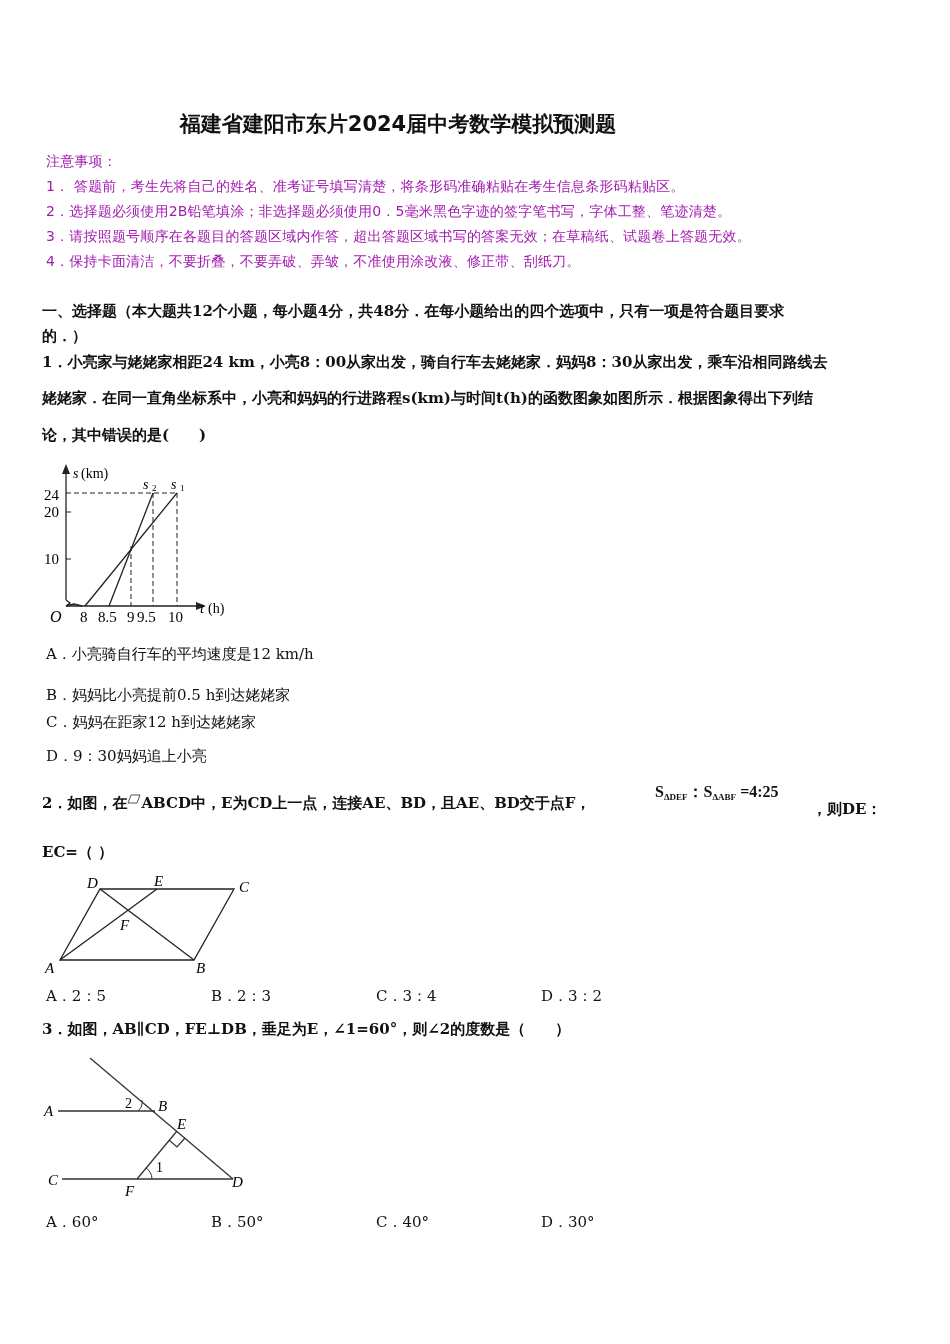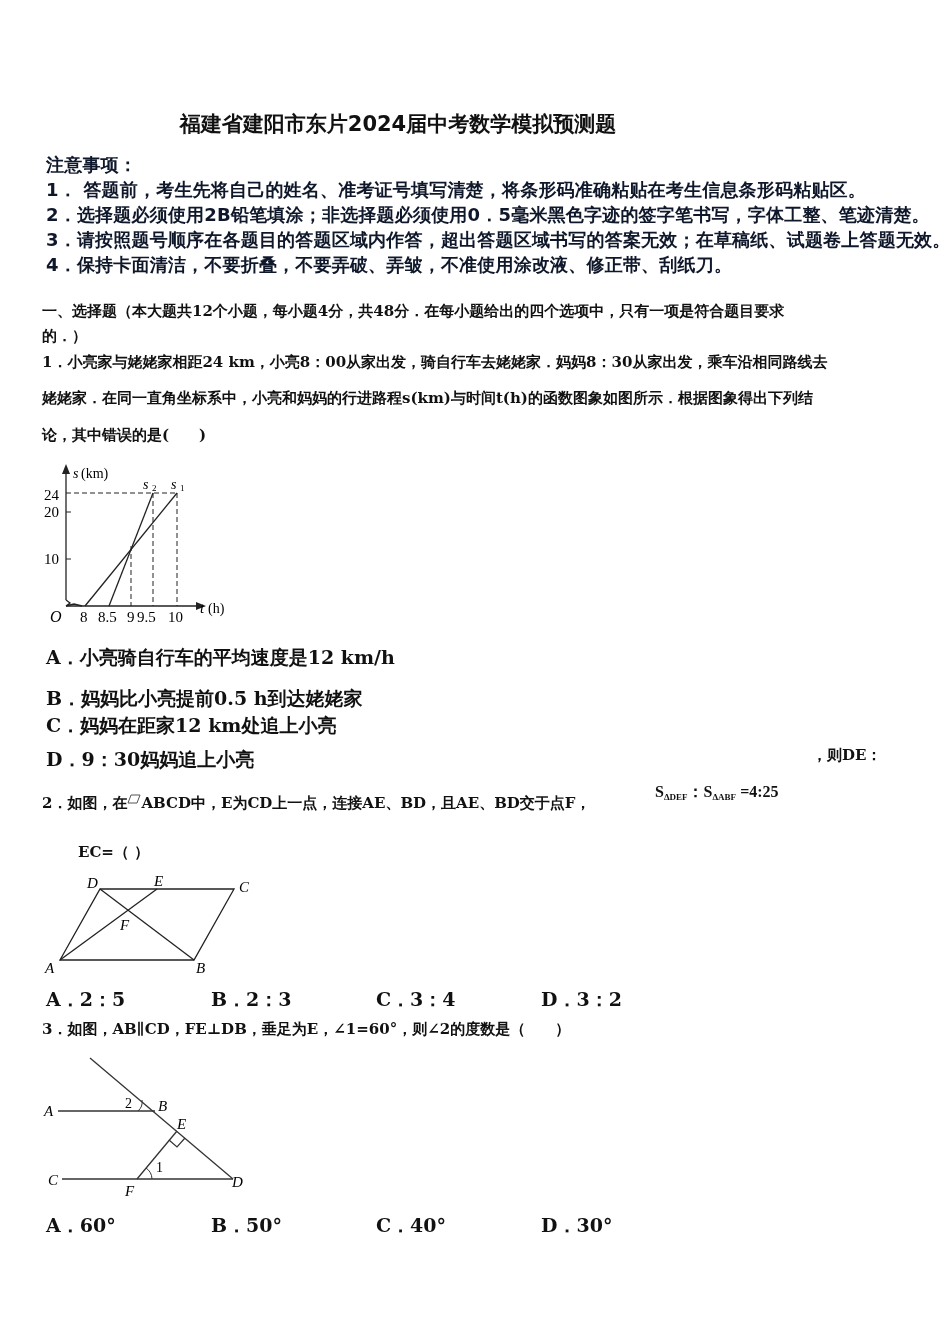--- a/index.html
+++ b/index.html
@@ -1,23 +1,23 @@
 <!DOCTYPE html>
 <html><head>
 <meta charset="utf-8">
 <style>
   html, body { margin: 0; padding: 0; background: #ffffff; }
   body { width: 950px; height: 1344px; position: relative; overflow: hidden;
          font-family: "DejaVu Serif", "Liberation Serif", serif; color: #111; }
   .abs { position: absolute; white-space: nowrap; }
   .title { left: 0; width: 796px; top: 110px; text-align: center;
            font-family: "DejaVu Sans", "Liberation Sans", sans-serif; font-weight: bold; font-size: 21px; color: #111; }
-  .note { font-family: "DejaVu Sans", "Liberation Sans", sans-serif; font-size: 18px; left: 46px; font-weight: bold; color:#0f172a; letter-spacing: 0.2px;}
+  .note { font-family: "DejaVu Sans", "Liberation Sans", sans-serif; font-size: 14px; left: 46px; font-weight: normal; color:#a21caf; letter-spacing: 0.2px;}
   .q { font-size: 15px; left: 42px; font-weight: bold; color: #111; }
-  .opt { font-size: 19px; font-weight: bold; color: #111; }
+  .opt { font-size: 15px; font-weight: normal; color: #111; }
   .frac { font-family: "Liberation Serif", serif; font-size: 16px; font-weight: bold; }
   .sub { font-size: 9px; vertical-align: -3px; }
   svg text { font-family: "Liberation Serif", "DejaVu Serif", serif; }
 </style>
 </head>
 <body>
 
 <div class="abs title">福建省建阳市东片2024届中考数学模拟预测题</div>
 
 <div>
@@ -72,36 +72,36 @@
     <text x="58" y="162" font-size="15">8.5</text>
     <text x="87" y="162" font-size="15">9</text>
     <text x="97" y="162" font-size="15">9.5</text>
     <text x="128" y="162" font-size="15">10</text>
     <text x="160" y="153" font-size="15" font-style="italic">t</text>
     <text x="168" y="153" font-size="14">(h)</text>
   </svg>
 
   <div class="abs opt" style="left:46px;top:645px;">A．小亮骑自行车的平均速度是12 km/h</div>
   <div class="abs opt" style="left:46px;top:679px;margin-top:7px;">B．妈妈比小亮提前0.5 h到达姥姥家</div>
-  <div class="abs opt" style="left:46px;top:713px;">C．妈妈在距家12 km处追上小亮</div>
+  <div class="abs opt" style="left:46px;top:713px;">C．妈妈在距家12 h到达姥姥家</div>
   <div class="abs opt" style="left:46px;top:747px;">D．9：30妈妈追上小亮</div>
 </div>
 
 <div>
   <div class="abs q" style="top:794px;">
     <span>2．如图，在</span><svg width="14" height="10" style="vertical-align:4px;">
         <polygon points="4,1 13,1 10,9 1,9" fill="none" stroke="#555" stroke-width="1"></polygon>
       </svg><span>ABCD中，E为CD上一点，连接AE、BD，且AE、BD交于点F，</span>
   </div>
   <div class="abs frac" style="left:655px;top:782px;">
     <span>S</span><span class="sub">ΔDEF</span><span>：</span><span>S</span><span class="sub">ΔABF</span>
     <span>=4:25</span>
   </div>
-  <div class="abs q" style="left:812px;top:746px;">，则DE：</div>
-  <div class="abs q" style="top:843px;margin-left:36px;">EC=（ ）</div>
+  <div class="abs q" style="left:812px;top:800px;">，则DE：</div>
+  <div class="abs q" style="top:843px;">EC=（ ）</div>
 
   <svg class="abs" style="left:40px;top:872px;" width="230" height="108">
     <polygon points="20,88 60,17 194,17 154,88" fill="none" stroke="#222" stroke-width="1.3"></polygon>
     <line x1="20" y1="88" x2="117" y2="17" stroke="#222" stroke-width="1.3"></line>
     <line x1="60" y1="17" x2="154" y2="88" stroke="#222" stroke-width="1.3"></line>
     <text x="47" y="16" font-size="15" font-style="italic">D</text>
     <text x="114" y="14" font-size="15" font-style="italic">E</text>
     <text x="199" y="20" font-size="15" font-style="italic">C</text>
     <text x="80" y="58" font-size="15" font-style="italic">F</text>
     <text x="5" y="101" font-size="15" font-style="italic">A</text>

